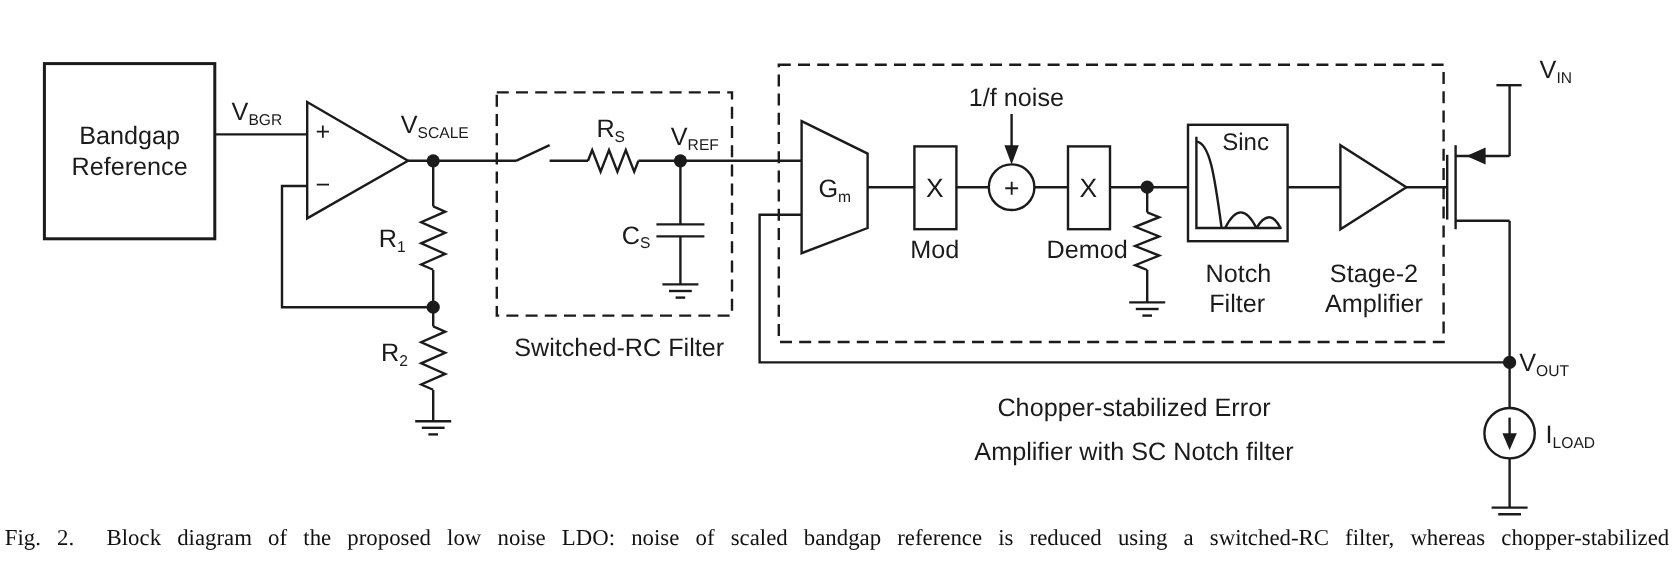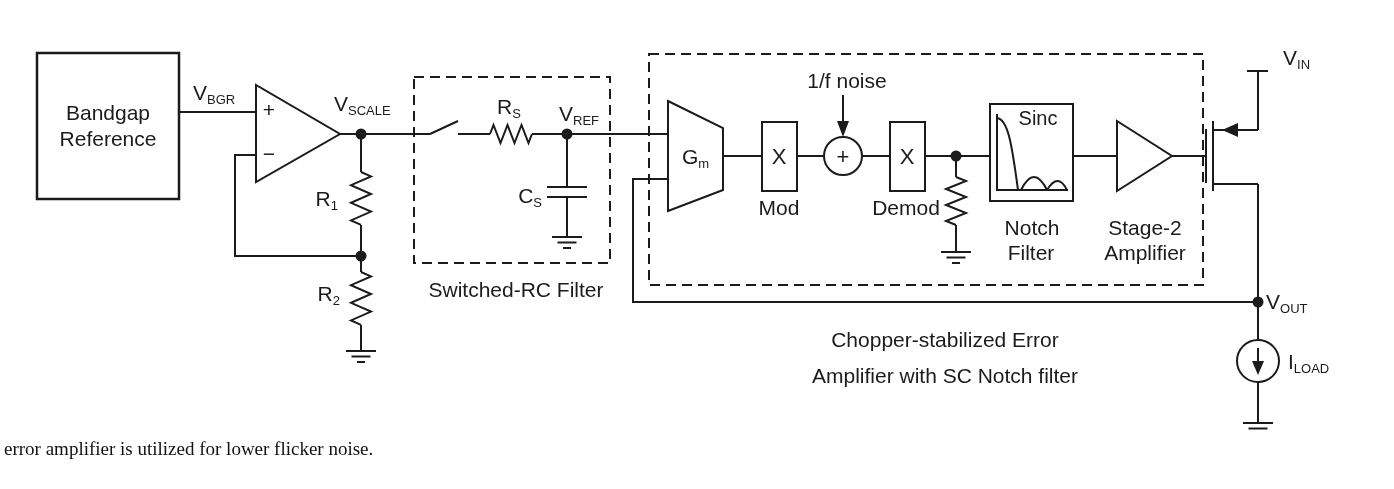--- a/index.html
+++ b/index.html
@@ -164,14 +164,14 @@
     <circle cx="361" cy="134" r="5.5"></circle>
     <circle cx="361" cy="256" r="5.5"></circle>
     <circle cx="567" cy="134" r="5.5"></circle>
     <circle cx="956" cy="156" r="5.5"></circle>
     <circle cx="1258" cy="302" r="5.5"></circle>
   </g>
 </svg>
 </div>
 
 <div class="caption">
-  <div class="cap-line2">error amplifier is utilized for lower flicker noise.</div>
+  <div class="cap-line1">Fig. 2.&nbsp; Block diagram of the proposed low noise LDO: noise of scaled bandgap reference is reduced using a switched-RC filter, whereas chopper-stabilized</div>
 </div>
 
 </body></html>

